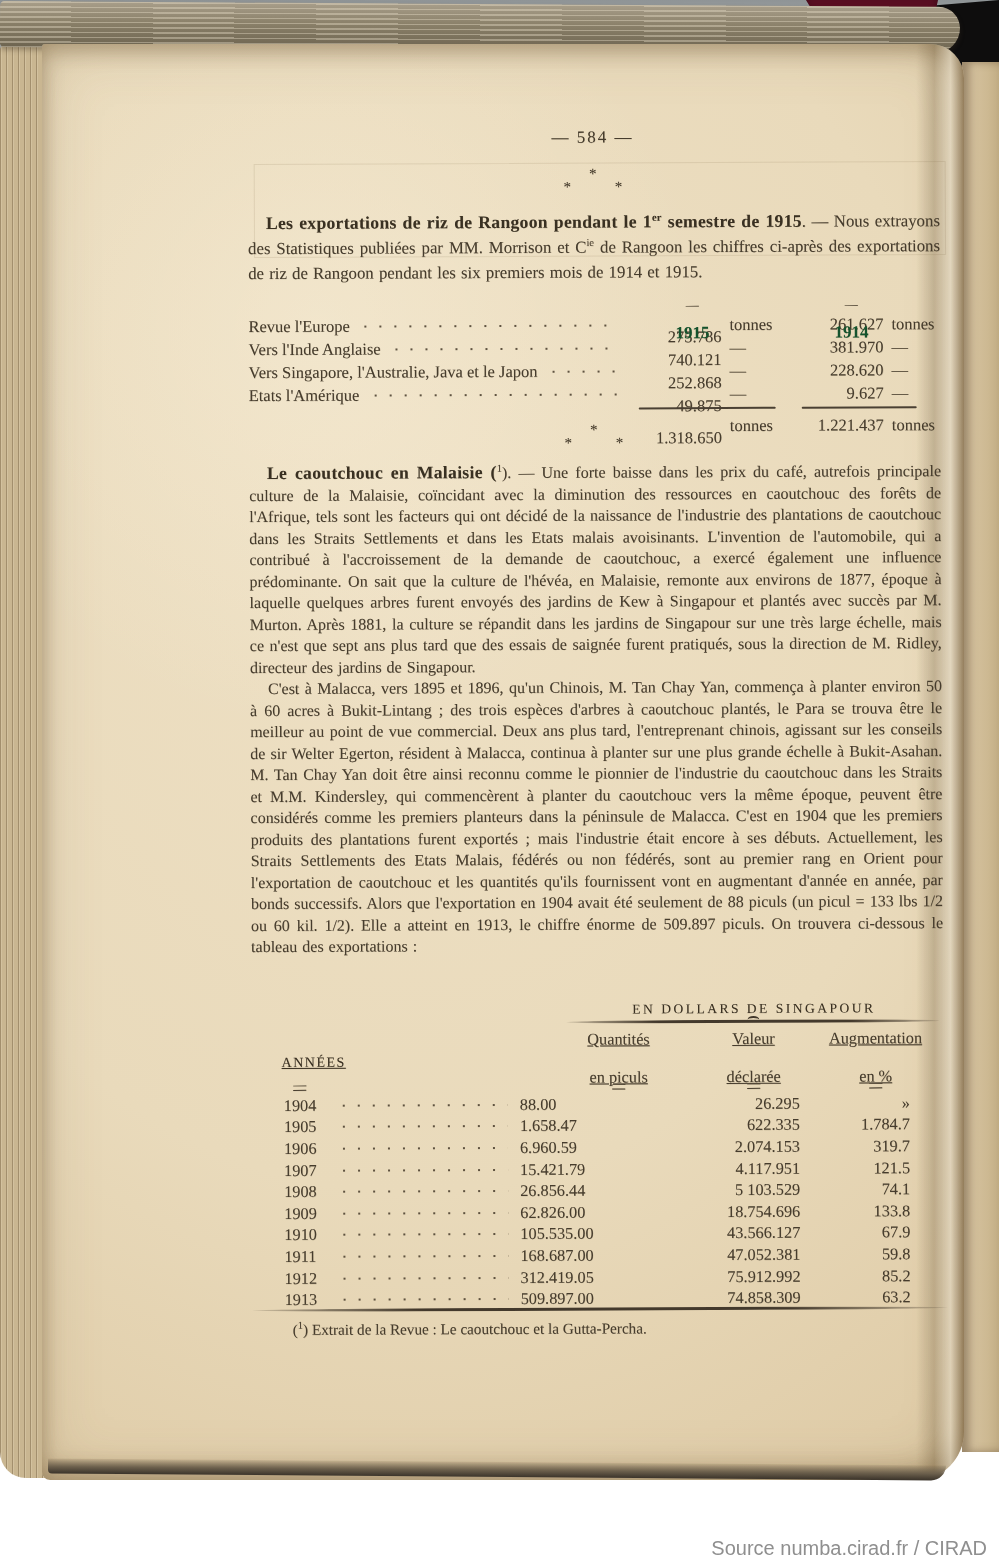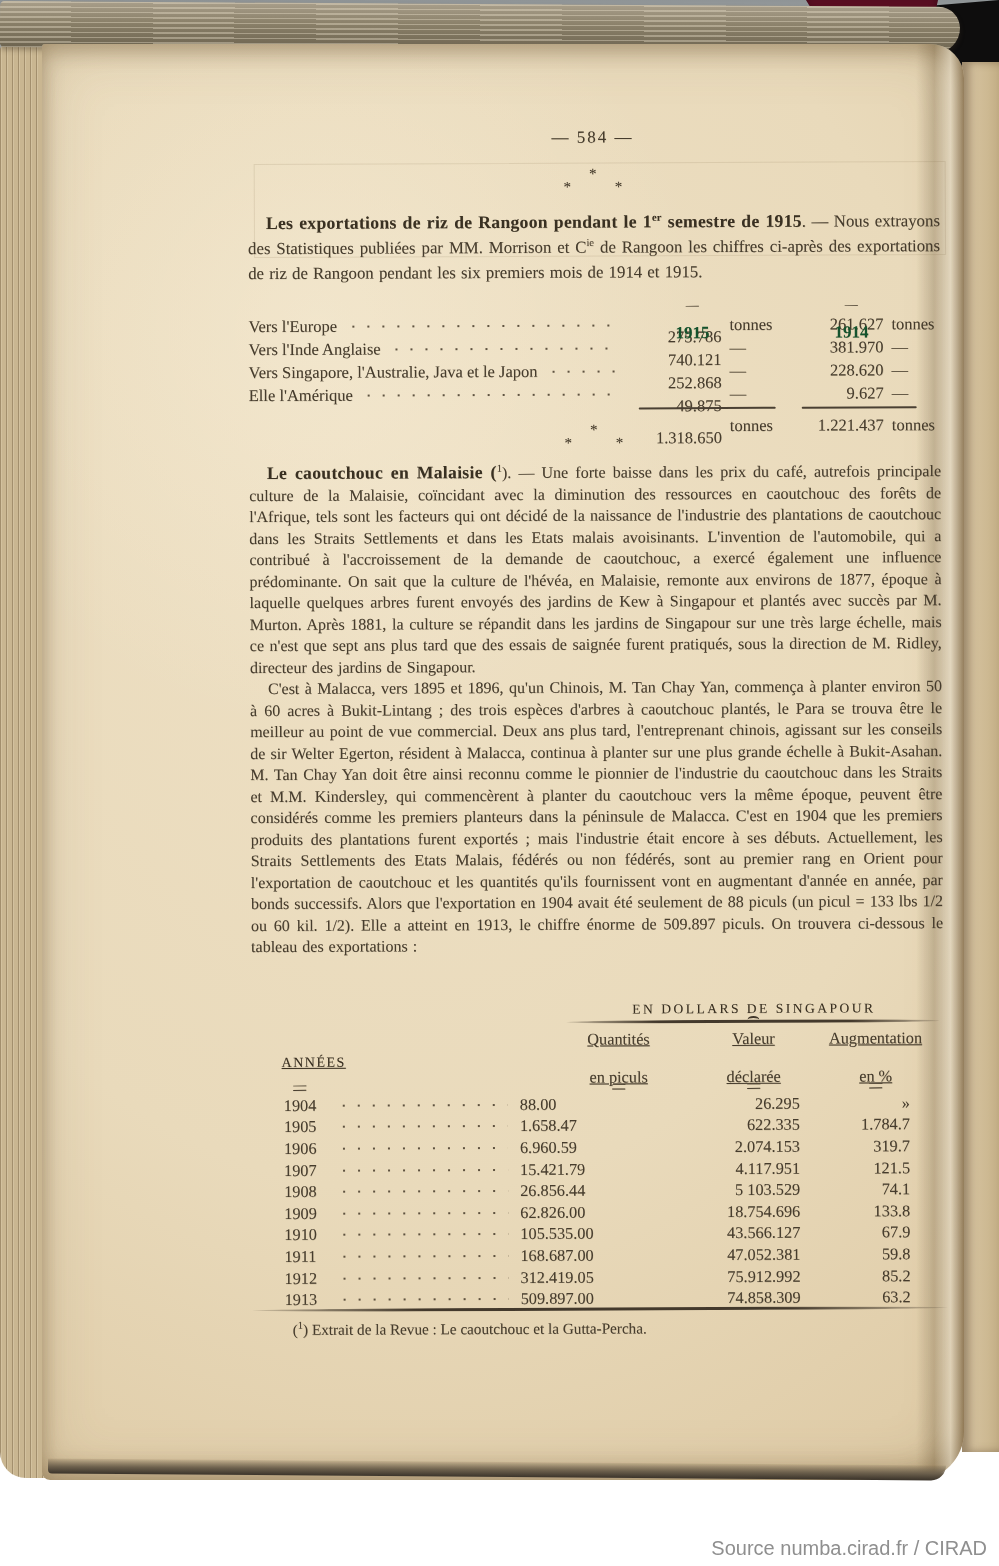--- a/index.html
+++ b/index.html
@@ -136,21 +136,21 @@
     <div class="table1">
       <div class="t1-head">
         <span class="t1-h c1">1915</span>
         <span class="t1-h c2">1914</span>
       </div>
       <div class="t1-dash">
         <span class="t1-d c1">—</span>
         <span class="t1-d c2">—</span>
       </div>
       <div class="t1-row">
-        <span class="t1-label">Vers l'Europe</span>
+        <span class="t1-label">Revue l'Europe</span>
         <span class="leader"></span>
         <span class="t1-num1">275.786</span>
         <span class="t1-unit1">tonnes</span>
         <span class="t1-num2">261.627</span>
         <span class="t1-unit2">tonnes</span>
       </div>
       <div class="t1-row">
         <span class="t1-label">Vers l'Inde Anglaise</span>
         <span class="leader"></span>
         <span class="t1-num1">740.121</span>
@@ -160,21 +160,21 @@
       </div>
       <div class="t1-row">
         <span class="t1-label">Vers Singapore, l'Australie, Java et le Japon</span>
         <span class="leader"></span>
         <span class="t1-num1">252.868</span>
         <span class="t1-unit1">—</span>
         <span class="t1-num2">228.620</span>
         <span class="t1-unit2">—</span>
       </div>
       <div class="t1-row">
-        <span class="t1-label">Elle l'Amérique</span>
+        <span class="t1-label">Etats l'Amérique</span>
         <span class="leader"></span>
         <span class="t1-num1">49.875</span>
         <span class="t1-unit1">—</span>
         <span class="t1-num2">9.627</span>
         <span class="t1-unit2">—</span>
       </div>
       <div class="t1-rule a"></div>
       <div class="t1-rule b"></div>
       <div class="t1-row totals">
         <span class="t1-label"></span>

